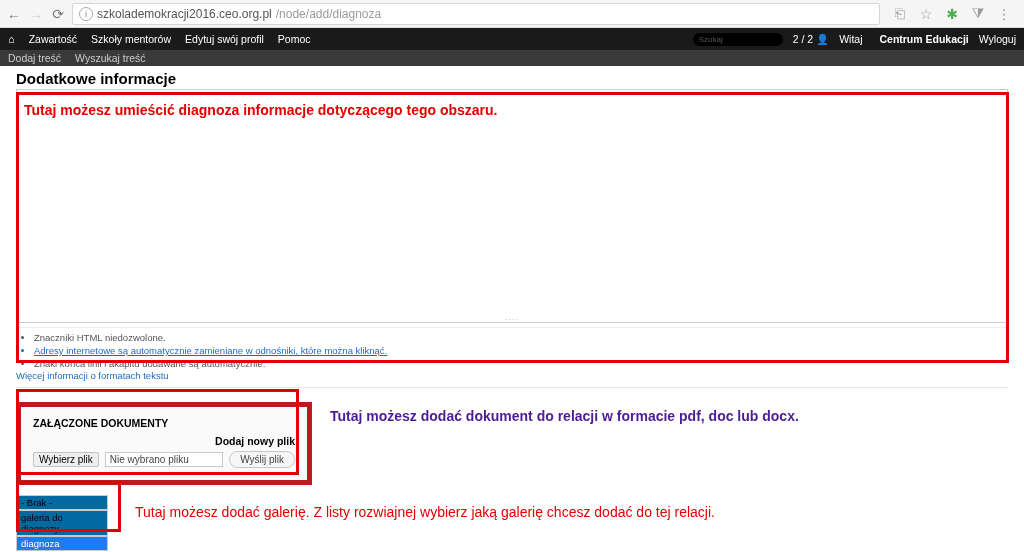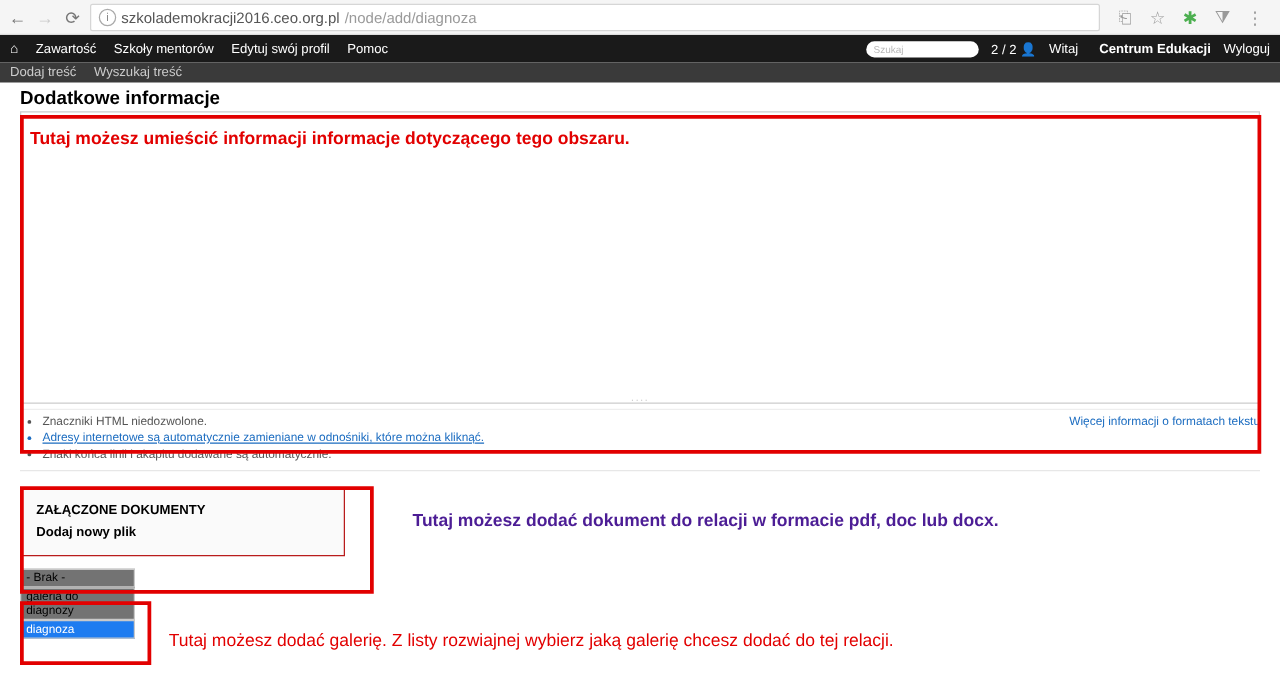--- a/index.html
+++ b/index.html
@@ -14,58 +14,58 @@
   .url-box .path { color: #9a9a9a; }
   .bar-icons { display: flex; align-items: center; gap: 10px; padding: 0 6px; }
   .bar-icon { width: 16px; height: 16px; color: #999; display: flex; align-items: center; justify-content: center; font-size: 14px; }
   .bar-icon.green { color: #4caf50; }
 
   
   .topnav { height: 22px; background: #1a1a1a; color: #fff; display: flex; align-items: center; padding: 0 8px; font-size: 10.5px; }
   .topnav .left { display: flex; align-items: center; gap: 14px; }
   .topnav .home-icon { font-size: 11px; }
   .topnav .right { margin-left: auto; display: flex; align-items: center; gap: 10px; }
-  .topnav .searchpill { background: #ffffff; border-radius: 8px; width: 90px; height: 13px; padding: 0 6px; display: flex; align-items: center; font-size: 8px; color: #888; }
+  .topnav .searchpill { background: #000000; border-radius: 8px; width: 90px; height: 13px; padding: 0 6px; display: flex; align-items: center; font-size: 8px; color: #888; }
   .topnav strong { font-weight: bold; margin-left: 14px; }
 
   
   .subnav { height: 16px; background: #3a3a3a; color: #ccc; display: flex; align-items: center; padding: 0 8px; gap: 14px; font-size: 10.5px; }
 
   
   .content { padding: 4px 16px 0 16px; }
 
   
   .section-title { font-size: 15px; font-weight: bold; color: #000; margin-bottom: 2px; }
   .big-textarea { border: 1px solid #ccc; height: 234px; background: #fff; position: relative; }
   .big-textarea .resize-handle { position: absolute; bottom: 0; left: 50%; transform: translateX(-50%); width: 30px; height: 6px; display: flex; align-items: center; justify-content: center; color: #bbb; font-size: 8px; letter-spacing: 1px; }
   .redbox-1 { position: absolute; border: 3px solid #e20000; left: 16px; top: 92px; width: 993px; height: 271px; pointer-events: none; }
   .red-anno-1 { position: absolute; left: 24px; top: 102px; color: #e20000; font-weight: bold; font-size: 14px; }
 
   
-  .hints-row { display: flex; justify-content: space-between; align-items: flex-start; margin-top: 4px; font-size: 9.5px; color: #555; border-top: 1px solid #eee; padding-top: 4px; }
+  .hints-row { display: flex; justify-content: space-between; align-items: flex-start; margin-top: 4px; font-size: 9.5px; color: #555; border-top: 1px solid #eee; padding-top: 4px; flex-direction: column; }
   .hints-list { list-style: disc; margin-left: 18px; line-height: 1.35; }
   .hints-list li:nth-child(2) { color: #1b6cc0; text-decoration: underline; }
   .more-info { color: #1b6cc0; font-size: 9.5px; }
   .thin-rule { border-top: 1px solid #e7e7e7; margin-top: 6px; }
 
   
-  .attach-block { border: 1px solid #b91c1c; padding: 10px 12px 8px 12px; margin-top: 14px; position: relative; width: 260px; background: #fafafa; }
+  .attach-block { border: 5px solid #b91c1c; padding: 10px 12px 8px 12px; margin-top: 14px; position: relative; width: 296px; background: #fafafa; }
   .attach-block .blk-title { font-size: 10.5px; font-weight: bold; text-transform: uppercase; margin-bottom: 6px; color: #000; }
-  .attach-block .sub { font-size: 10.5px; font-weight: bold; margin-bottom: 4px; }
+  .attach-block .sub { font-size: 10.5px; font-weight: bold; margin-bottom: 4px; text-align: right; }
   .file-row { display: flex; align-items: center; gap: 6px; margin-bottom: 4px; }
   .file-row .choose { background: #efefef; border: 1px solid #c2c2c2; font-size: 10px; padding: 1px 5px; border-radius: 2px; }
   .file-row .nofile { font-size: 10px; color: #444; border: 1px solid #c9c9c9; padding: 1px 4px; flex: 1; background: #fff; }
   .file-row .send { background: #f6f6f6; border: 1px solid #c5c5c5; border-radius: 10px; font-size: 10px; padding: 2px 10px; color: #444; }
   .attach-hint { font-size: 9.5px; color: #555; line-height: 1.35; }
   .redbox-2 { position: absolute; border: 3px solid #e20000; left: 16px; top: 389px; width: 283px; height: 86px; pointer-events: none; }
   .red-anno-2 { position: absolute; left: 330px; top: 408px; color: #4c1d95; font-weight: bold; font-size: 14px; }
 
   
   .gallery-block { margin-top: 10px; width: 92px; position: relative; }
-  .gallery-block .opt { border: 1px solid #c9c9c9; font-size: 9.5px; padding: 1px 4px; background: #737373; }
+  .gallery-block .opt { border: 1px solid #c9c9c9; font-size: 9.5px; padding: 1px 4px; background: #0369a1; }
   .gallery-block .opt.sel { background: #1e7cf0; color: #fff; }
   .redbox-3 { position: absolute; border: 3px solid #e20000; left: 16px; top: 481px; width: 105px; height: 51px; pointer-events: none; }
   .red-anno-3 { position: absolute; left: 135px; top: 504px; color: #e20000; font-weight: normal; font-size: 14px; }
 </style>
 </head>
 <body>
 
 <div class="browser-bar">
   <div class="nav-icon">←</div>
   <div class="nav-icon" style="color:#ccc;">→</div>
@@ -119,31 +119,36 @@
       <li>Adresy internetowe są automatycznie zamieniane w odnośniki, które można kliknąć.</li>
       <li>Znaki końca linii i akapitu dodawane są automatycznie.</li>
     </ul>
     <a class="more-info">Więcej informacji o formatach tekstu</a>
   </div>
   <div class="thin-rule"></div>
 
   <div class="attach-block">
     <div class="blk-title">ZAŁĄCZONE DOKUMENTY</div>
     <div class="sub">Dodaj nowy plik</div>
+    <div class="file-row">
+      <span class="choose">Wybierz plik</span>
+      <span class="nofile">Nie wybrano pliku</span>
+      <span class="send">Wyślij plik</span>
+    </div>
   </div>
 
   <div class="gallery-block">
     <div class="opt">- Brak -</div>
     <div class="opt">galeria do diagnozy</div>
     <div class="opt sel">diagnoza</div>
 
   </div>
 
 </div>
 
 <div class="redbox-1"></div>
-<div class="red-anno-1">Tutaj możesz umieścić informacji informacje dotyczącego tego obszaru.</div>
+<div class="red-anno-1">Tutaj możesz umieścić diagnoza informacje dotyczącego tego obszaru.</div>
 
 <div class="redbox-2"></div>
 <div class="red-anno-2">Tutaj możesz dodać dokument do relacji w formacie pdf, doc lub docx.</div>
 
 <div class="redbox-3"></div>
 <div class="red-anno-3">Tutaj możesz dodać galerię. Z listy rozwiajnej wybierz jaką galerię chcesz dodać do tej relacji.</div>
 
 </body></html>

